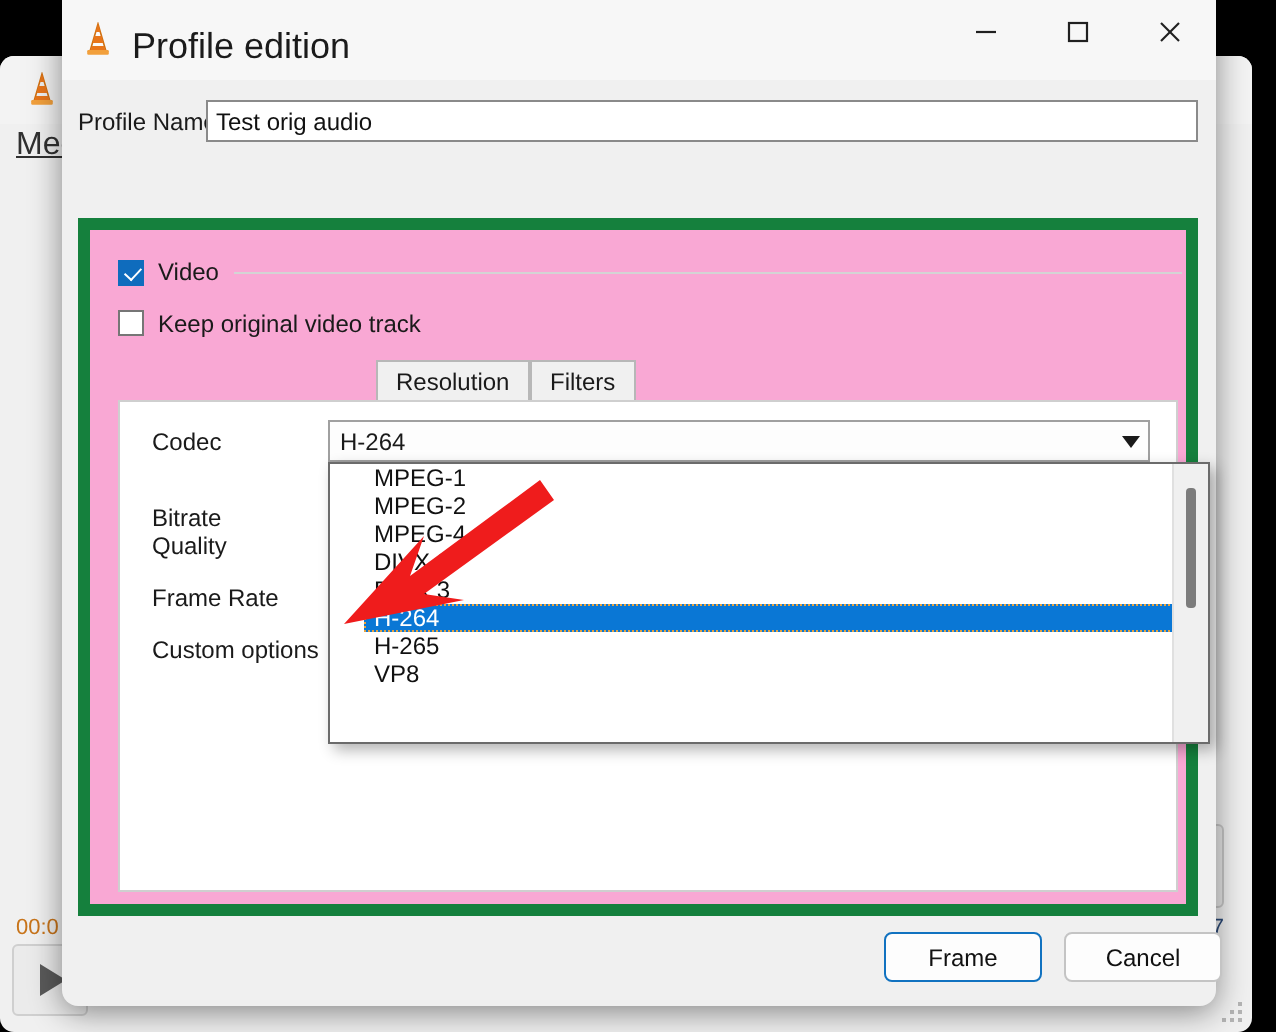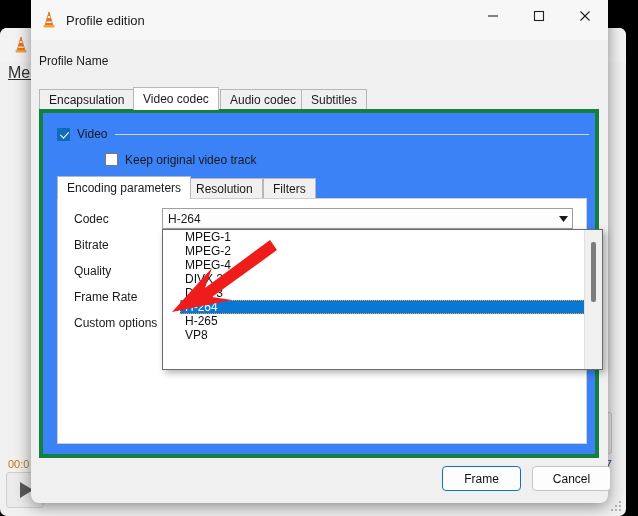--- a/index.html
+++ b/index.html
@@ -102,21 +102,21 @@
     width: 577px; height: 40px;
     background: #f7f7f7;
     border-radius: 0 0 0 0;
   }
   #dialog-title-icon {
     position: absolute; left: 9px; top: 11px;
     width: 18px; height: 18px;
   }
   #dialog-title-text {
     position: absolute; left: 35px; top: 13px;
-    font-size: 13px; color: #1b1b1b;
+    font-size: 18px; color: #1b1b1b;
   }
   .wbtn {
     position: absolute; top: 0;
     width: 46px; height: 32px;
     display: flex; align-items: center; justify-content: center;
     color: #202020;
   }
   #win-min { right: 92px; }
   #win-max { right: 46px; }
   #win-close { right: 0px; }
@@ -159,22 +159,22 @@
   }
   .tab.active {
     background: #ffffff;
     top: 0;
     height: 23px;
     z-index: 3;
   }
   #outer-tabpanel {
     position: absolute; left: 8px; top: 109px;
     width: 560px; height: 349px;
-    background: #3b82f6;
-    border: 4px solid #15803d;
+    background: #f9a8d4;
+    border: 6px solid #15803d;
     box-sizing: border-box;
   }
 
   
   #video-check-row {
     position: absolute; left: 14px; top: 14px;
     display: flex; align-items: center;
     width: 532px;
   }
   .cbox {
@@ -204,21 +204,21 @@
     flex: 0 0 auto;
   }
   #video-separator {
     flex: 1 1 auto;
     height: 1px;
     background: #d4d4d4;
     margin-left: 8px;
   }
   #keep-track-row {
     position: absolute; left: 14px; top: 40px;
-    display: flex;  margin-left: 48px;
+    display: flex; 
   }
   #keep-track-label { margin-left: 7px; font-size: 12px; }
 
   
   #inner-tabstrip {
     position: absolute; left: 14px; top: 63px;
     width: 530px; height: 22px;
   }
   #inner-tabpanel {
     position: absolute; left: 14px; top: 85px;
@@ -391,51 +391,45 @@
     </div>
     <div class="wbtn" id="win-close">
       <svg width="12" height="12" viewBox="0 0 12 12">
         <line x1="1.5" y1="1.5" x2="10.5" y2="10.5" stroke="#202020" stroke-width="1.1"></line>
         <line x1="10.5" y1="1.5" x2="1.5" y2="10.5" stroke="#202020" stroke-width="1.1"></line>
       </svg>
     </div>
   </div>
 
   <div id="profile-name-label">Profile Name</div>
-
-  <div id="outer-tabstrip">
-    <div class="tab" style="left:0px;">Encapsulation</div>
-    <div class="tab active" style="left:94px;">Video codec</div>
-    <div class="tab" style="left:181px;">Audio codec</div>
-    <div class="tab" style="left:262px;">Subtitles</div>
-  </div>
+  <input id="profile-name-input" type="text" value="Test orig audio" style="">
+
 
   <div id="outer-tabpanel">
 
     <div id="video-check-row">
       <span class="cbox checked"></span>
       <span id="video-check-label">Video</span>
       <span id="video-separator"></span>
     </div>
 
     <div id="keep-track-row">
       <span class="cbox"></span>
       <span id="keep-track-label">Keep original video track</span>
     </div>
 
     <div id="inner-tabstrip">
-      <div class="tab active" style="left:0px;">Encoding parameters</div>
       <div class="tab" style="left:129px;">Resolution</div>
       <div class="tab" style="left:206px;">Filters</div>
     </div>
 
     <div id="inner-tabpanel">
 
       <div class="field-label" style="top:13px;">Codec</div>
-      <div class="field-label" style="top:39px;">Bitrate</div>
+      <div class="field-label" style="top:51px;">Bitrate</div>
       <div class="field-label" style="top:65px;">Quality</div>
       <div class="field-label" style="top:91px;">Frame Rate</div>
       <div class="field-label" style="top:117px;">Custom options</div>
 
       <div id="codec-combo">
         <span id="codec-combo-value">H-264</span>
         <span id="codec-combo-arrow">
           <svg width="9" height="6" viewBox="0 0 9 6">
             <polygon points="0,0 9,0 4.5,6" fill="#1a1a1a"></polygon>
           </svg>

